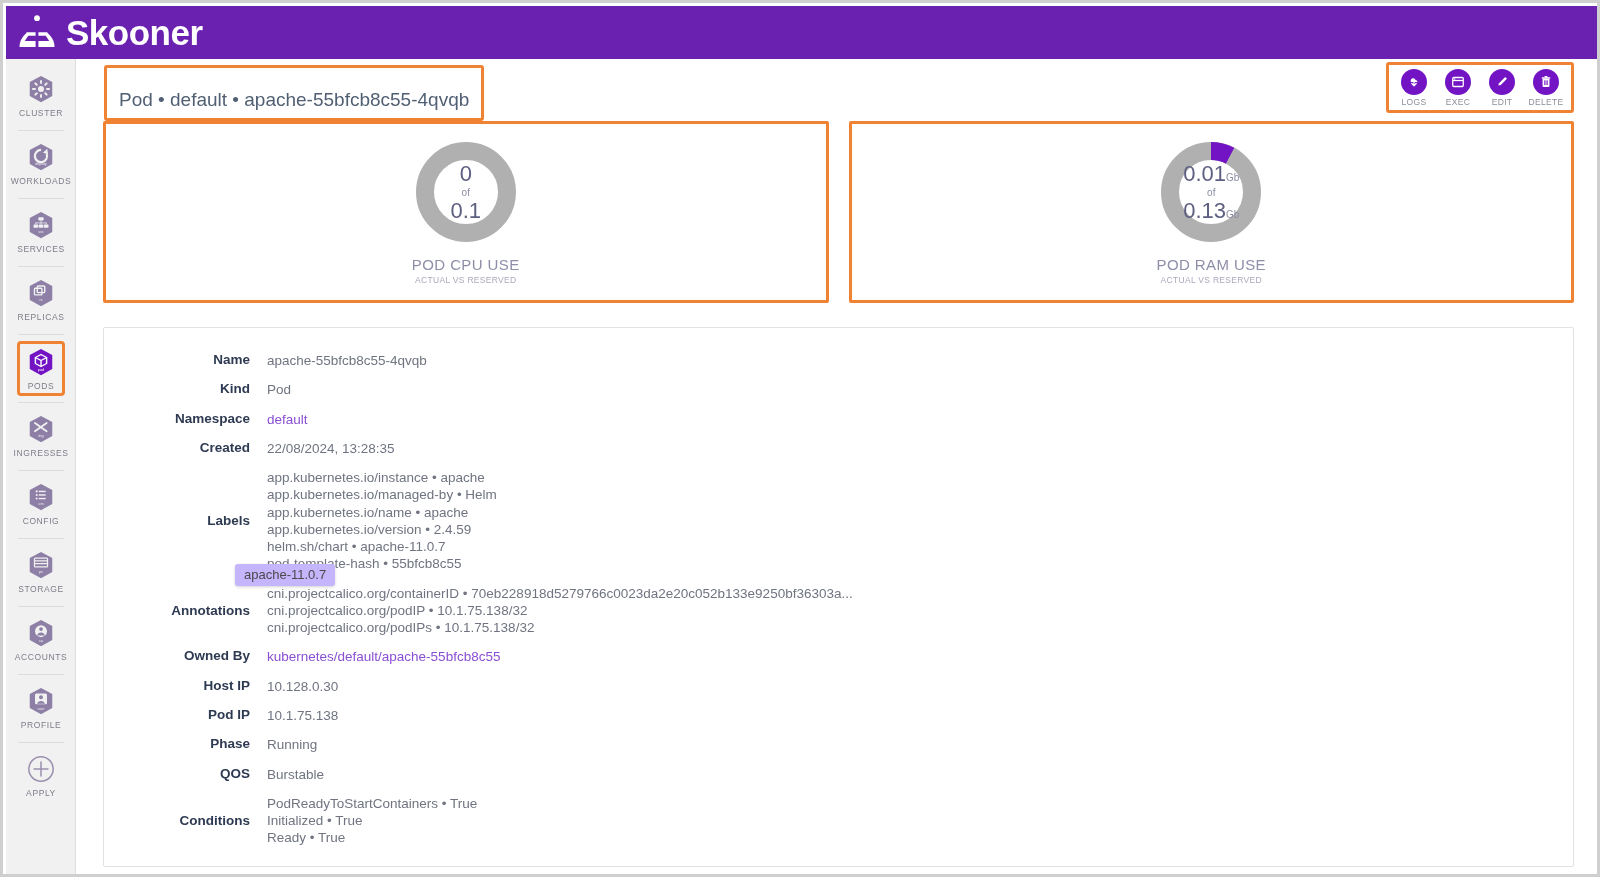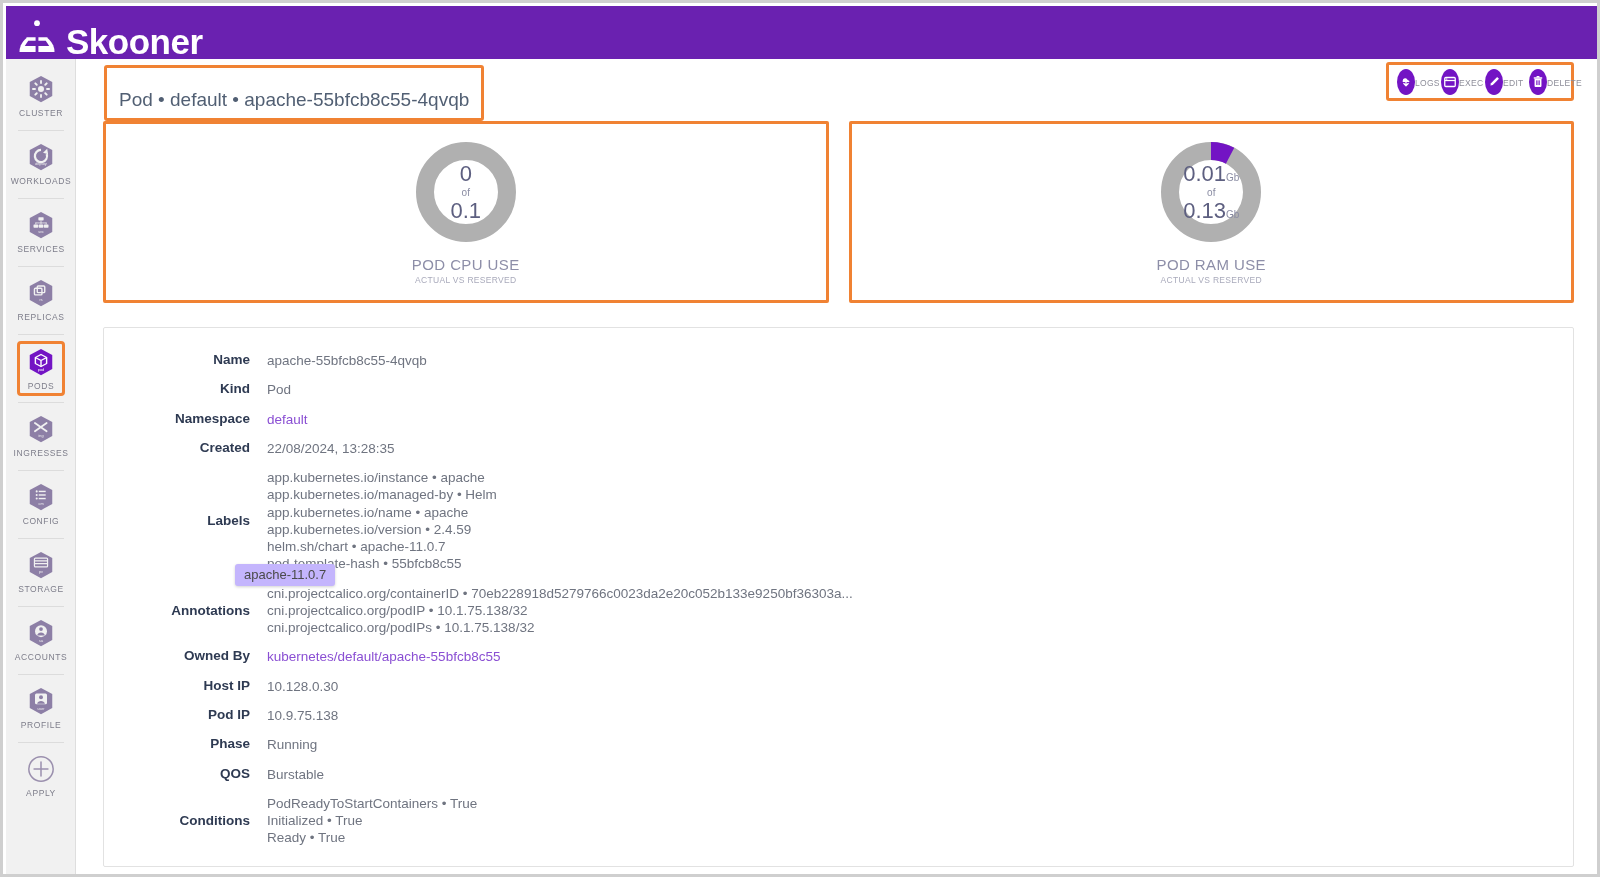--- a/index.html
+++ b/index.html
@@ -21,21 +21,21 @@
     overflow: hidden;
   }
 
   
   .topbar {
     position: absolute;
     left: 3px; top: 3px;
     width: 1594px; height: 53px;
     background: #6a21b0;
     display: flex;
-    align-items: flex-end;
+    align-items: center;
     padding-left: 10px;
   }
   .logo-mark {
     width: 42px; height: 42px;
     flex: 0 0 42px;
     display: block;
   }
   .brand-title {
     color: #ffffff;
     font-size: 35px;
@@ -125,21 +125,21 @@
     position: absolute;
     right: 26px; top: 3px;
     border: 3px solid #f08233;
     border-radius: 3px;
     padding: 4px 8px 3px 8px;
     display: flex;
     gap: 10px;
   }
   .action-btn {
     display: flex;
-    flex-direction: row;
+    flex-direction: column;
     align-items: center;
     cursor: pointer;
     width: 34px;
   }
   .action-circle {
     width: 26px; height: 26px;
     border-radius: 50%;
     background: #7314c4;
     display: flex;
     align-items: center;
@@ -591,21 +591,21 @@
           <div class="detail-row">
             <div class="detail-label">Owned By</div>
             <div class="detail-value link">kubernetes/default/apache-55bfcb8c55</div>
           </div>
           <div class="detail-row">
             <div class="detail-label">Host IP</div>
             <div class="detail-value">10.128.0.30</div>
           </div>
           <div class="detail-row">
             <div class="detail-label">Pod IP</div>
-            <div class="detail-value">10.9.75.138</div>
+            <div class="detail-value">10.1.75.138</div>
           </div>
           <div class="detail-row">
             <div class="detail-label">Phase</div>
             <div class="detail-value">Running</div>
           </div>
           <div class="detail-row">
             <div class="detail-label">QOS</div>
             <div class="detail-value">Burstable</div>
           </div>
           <div class="detail-row multiline">

